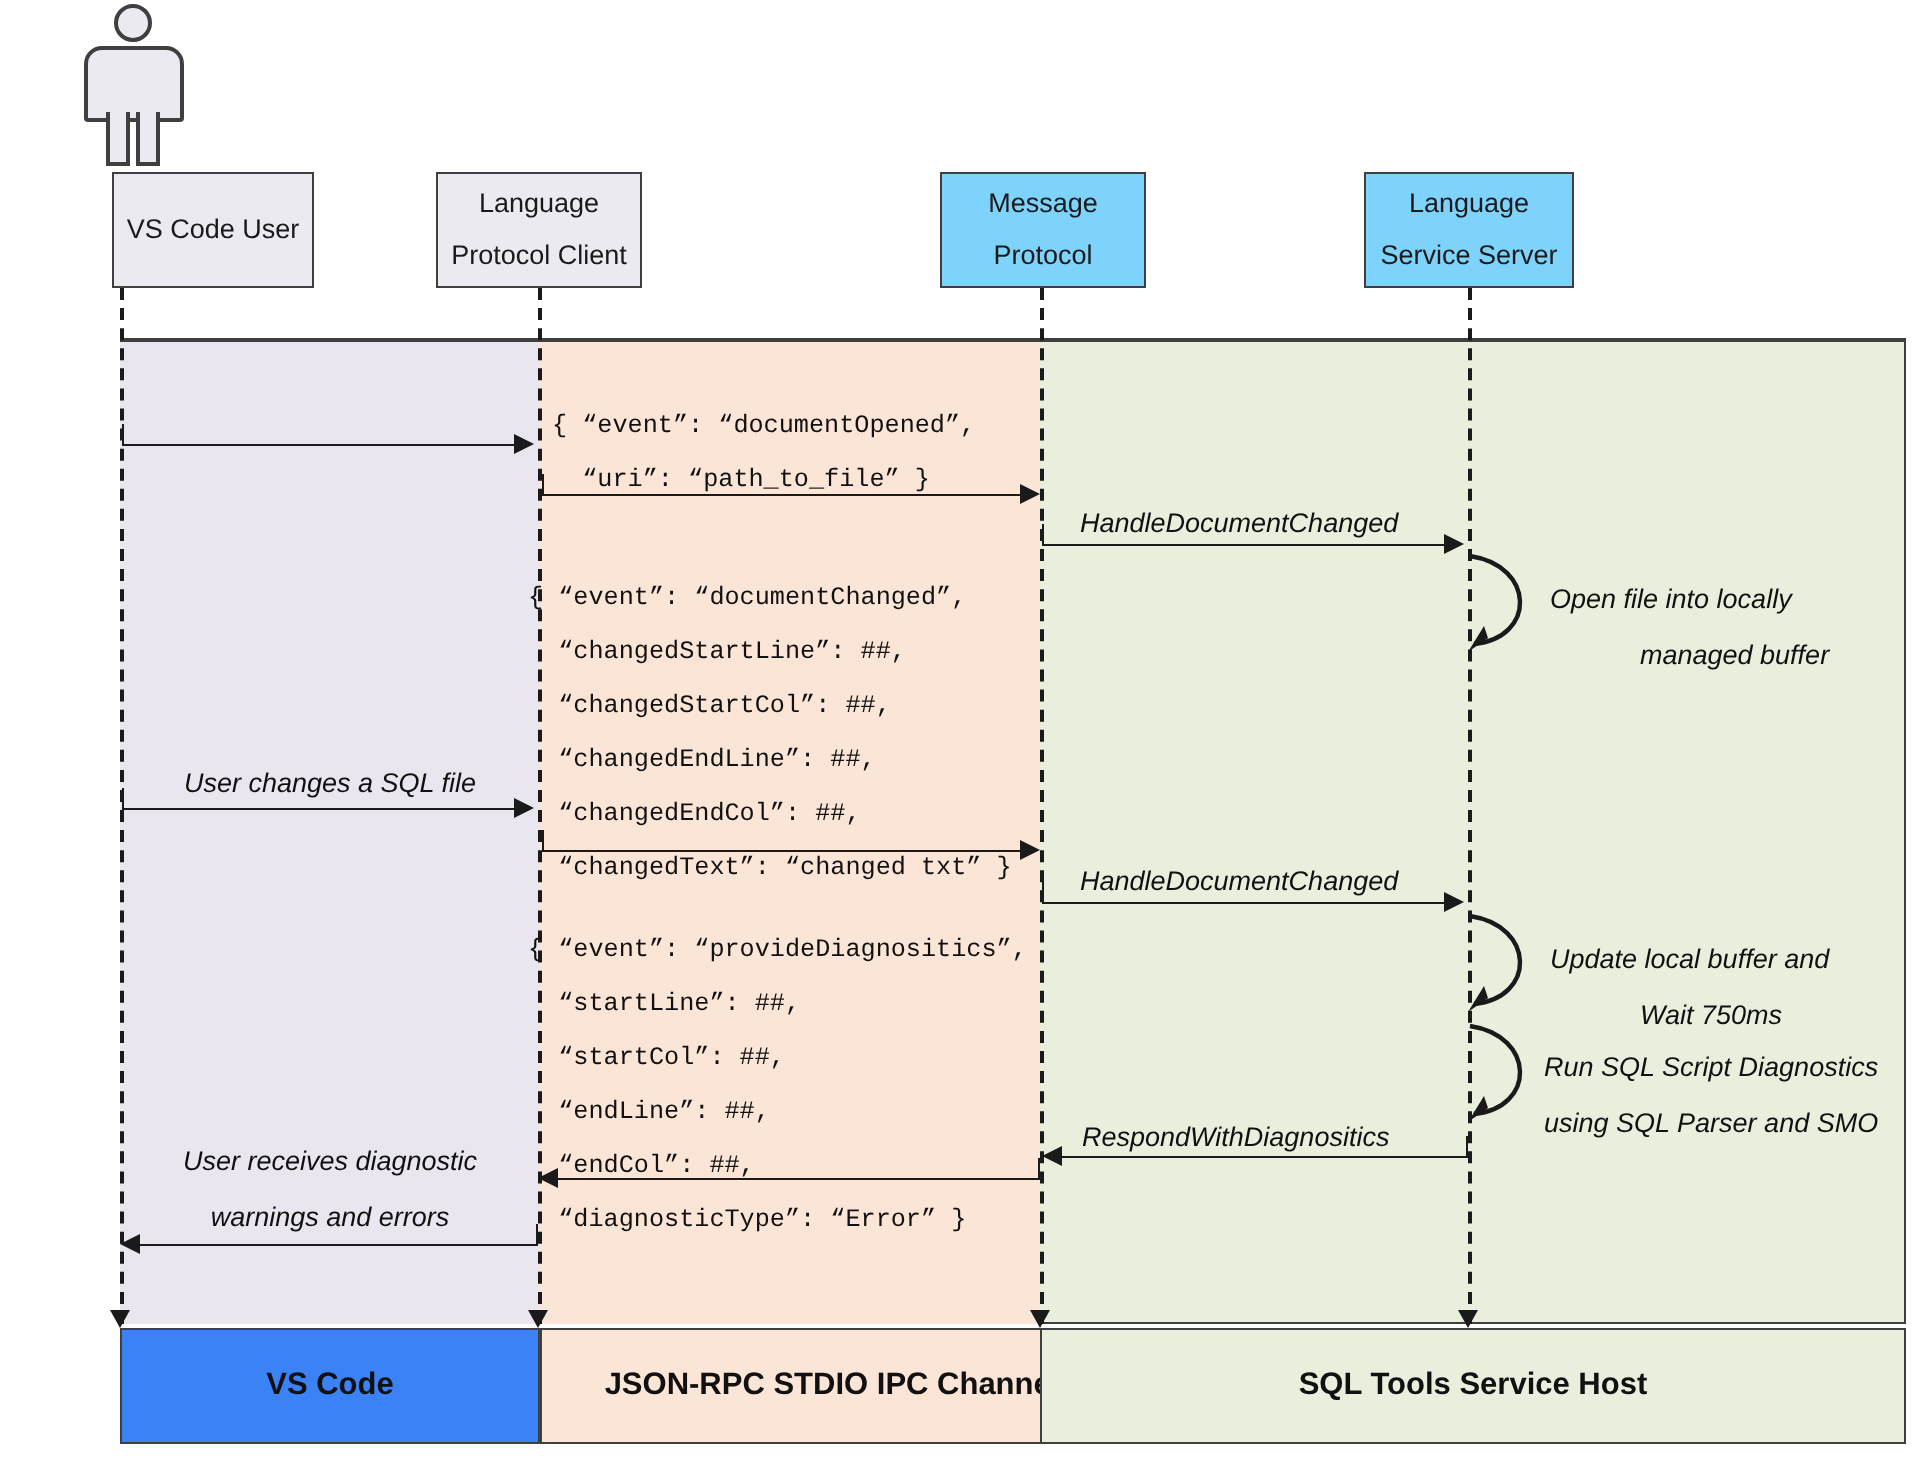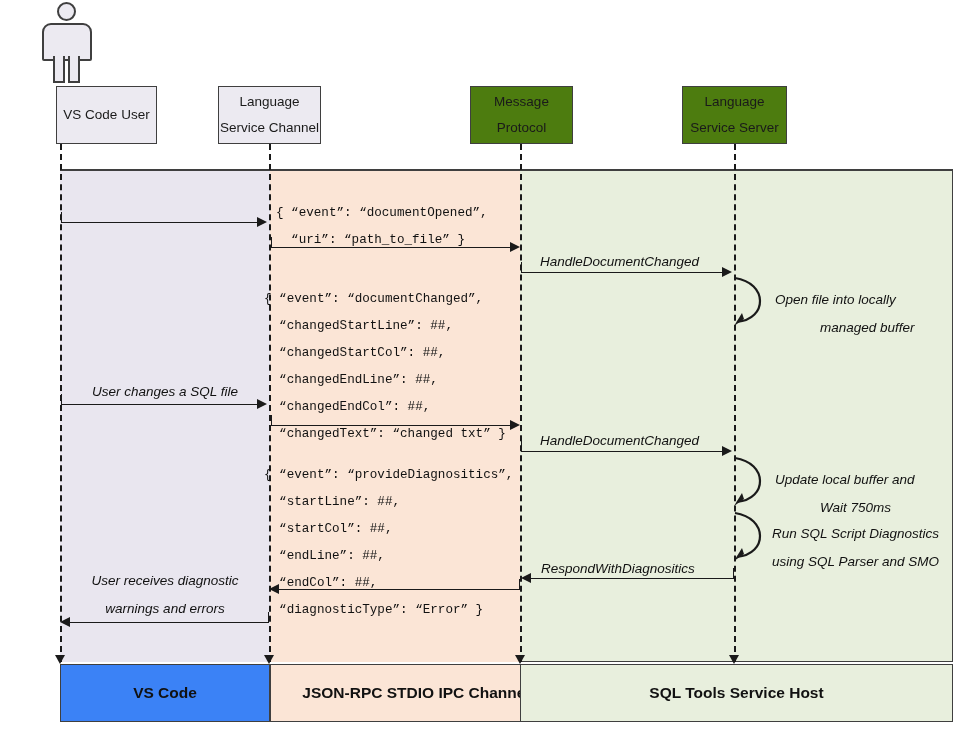--- a/index.html
+++ b/index.html
@@ -64,21 +64,21 @@
     display: flex;
     flex-direction: column;
     align-items: center;
     justify-content: center;
     font-size: 13.5px;
     color: #1a1a1a;
     line-height: 1.9;
     text-align: center;
   }
   .lifebox.purple { background: #eceaf1; }
-  .lifebox.green  { background: #4d7c0f; }
+  .lifebox.green  { background: #7dd3fc; }
 
   
   .lifeline {
     position: absolute;
     width: 0;
     border-left: 2.2px dashed #1a1a1a;
   }
   .lifeline-arrow {
     position: absolute;
     width: 0; height: 0;
@@ -167,21 +167,21 @@
     <div class="actor-legR"></div>
     <div class="actor-gap"></div>
   </div>
 
   <div class="lifebox purple" style="left:10px; top:86px; width:101px; height:58px;margin-left:46px;">
     <span>VS Code User</span>
   </div>
 
   <div class="lifebox purple" style="left:218px; top:86px; width:103px; height:58px;">
     <span>Language</span>
-    <span>Service Channel</span>
+    <span>Protocol Client</span>
   </div>
 
   <div class="lifebox green" style="left:470px; top:86px; width:103px; height:58px;">
     <span>Message</span>
     <span>Protocol</span>
   </div>
 
   <div class="lifebox green" style="left:682px; top:86px; width:105px; height:58px;">
     <span>Language</span>
     <span>Service Server</span>

